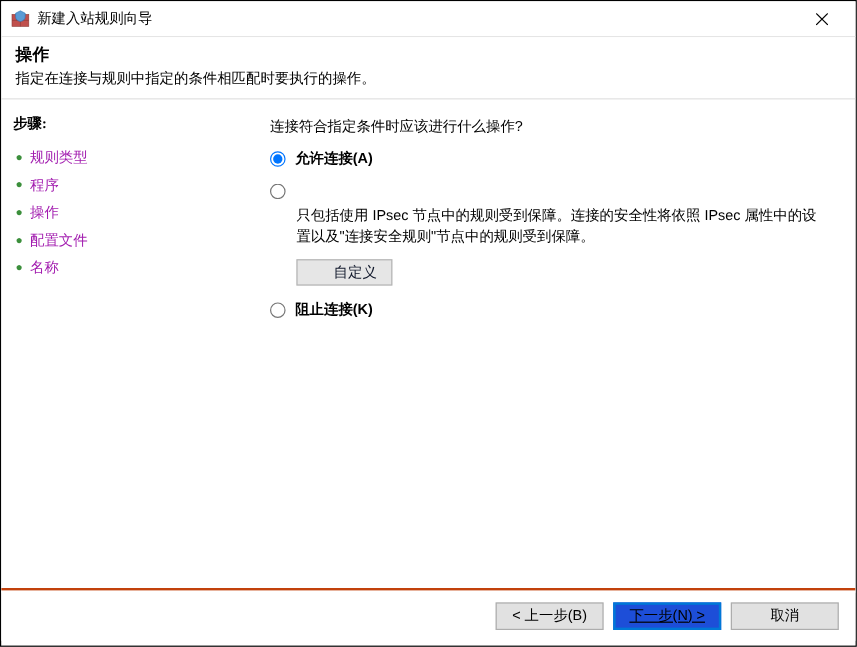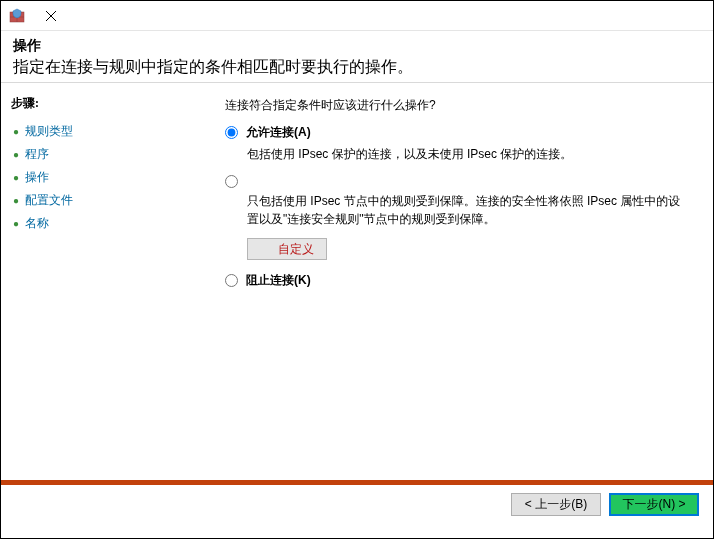--- a/index.html
+++ b/index.html
@@ -34,99 +34,101 @@
     display: flex; align-items: center; justify-content: center;
     cursor: pointer;
   }
   .header-panel {
     height: 52px;
     padding: 6px 12px 0 12px;
     border-bottom: 1px solid #d9d9d9;
     background: #fff;
   }
   .header-panel .page-title { font-size: 14px; font-weight: bold; margin-bottom: 2px; }
-  .header-panel .page-desc  { font-size: 16px; }
+  .header-panel .page-desc  { font-size: 12px; }
   .body-row {
     display: flex;
     height: calc(100% - 30px - 52px - 44px);
   }
   .sidebar {
     width: 200px;
     padding: 12px 10px;
     background: #fff;
   }
   .sidebar .steps-title { font-weight: bold; margin-bottom: 8px; font-family: Liberation Serif, serif; }
   .sidebar .step {
     display: flex; align-items: center;
     gap: 6px;
     padding: 3px 2px;
     cursor: pointer;
   }
   .sidebar .step .bullet { color: #3b8f3b; font-size: 10px; line-height: 1; }
-  .sidebar .step .label { color: #0369a1; }
+  .sidebar .step .label { color: #a21caf; }
   .content {
     flex: 1;
     padding: 14px 24px 0 24px;
     background: #fff;
   }
   .content .question { margin-bottom: 10px; }
   .opt { margin-bottom: 12px; }
   .opt-row { display: flex; align-items: center; gap: 6px; }
   .opt-label { font-weight: bold; }
   .opt-desc { margin: 4px 0 0 22px; line-height: 1.5; max-width: 450px; }
   .custom-btn {
     margin: 10px 0 0 22px;
     width: 80px; height: 22px;
     border: 1px solid #b5b5b5;
     background: #e6e6e6;
-    color: #b91c1c;
+    color: #0f172a;
     font-size: 12px;
     cursor: default;
     padding-left: 24px;
   }
   input[type=radio] { margin: 0 2px 0 0; }
   .footer {
     position: absolute;
-    left: 0; right: 0; bottom: 14px;
+    left: 0; right: 0; bottom: 4px;
     height: 44px;
-    border-top: 5px solid #c2410c;
+    border-top: 2px solid #c2410c;
     display: flex; align-items: center; justify-content: flex-end;
     padding-right: 14px;
     gap: 8px;
     background: #fff;
   }
   .footer button {
     height: 23px;
     min-width: 90px;
     padding: 0 8px;
     border: 1px solid #adadad;
     background: #e1e1e1;
     font-size: 12px;
     font-family: inherit;
     cursor: pointer;
   }
   .footer button.primary {
     border: 2px solid #0078d7;
-    background: #22c55e;
+    background: #1d4ed8;
+    text-decoration: underline;
   }
 </style>
 </head>
 <body>
 
 <div class="titlebar">
   <span class="icon">
     <svg width="16" height="16" viewBox="0 0 16 16">
       <rect x="1" y="4" width="14" height="10" fill="#c0504d" stroke="#8b3a38" stroke-width="0.5"></rect>
       <line x1="1" y1="9" x2="15" y2="9" stroke="#8b3a38" stroke-width="0.5"></line>
       <line x1="5" y1="4" x2="5" y2="9" stroke="#8b3a38" stroke-width="0.5"></line>
       <line x1="10" y1="4" x2="10" y2="9" stroke="#8b3a38" stroke-width="0.5"></line>
       <line x1="8" y1="9" x2="8" y2="14" stroke="#8b3a38" stroke-width="0.5"></line>
       <path d="M8 1 L12 3 L12 6 Q12 9 8 10 Q4 9 4 6 L4 3 Z" fill="#5b9bd5" stroke="#2e75b6" stroke-width="0.5"></path>
     </svg>
   </span>
+  <span class="title">新建入站规则向导</span>
   <div class="close">
     <svg width="10" height="10" viewBox="0 0 10 10">
       <line x1="0" y1="0" x2="10" y2="10" stroke="#000" stroke-width="1"></line>
       <line x1="10" y1="0" x2="0" y2="10" stroke="#000" stroke-width="1"></line>
     </svg>
   </div>
 </div>
 
 <div class="header-panel">
   <div class="page-title">操作</div>
@@ -159,21 +161,20 @@
   </div>
 
   <div class="content">
     <div class="question">连接符合指定条件时应该进行什么操作?</div>
 
     <div class="opt">
       <label class="opt-row">
         <input type="radio" name="action" checked="" style="">
         <span class="opt-label">允许连接(A)</span>
       </label>
-      <div class="opt-desc">包括使用 IPsec 保护的连接，以及未使用 IPsec 保护的连接。</div>
     </div>
 
     <div class="opt">
       <label class="opt-row">
         <input type="radio" name="action" style="">
       </label>
       <div class="opt-desc">只包括使用 IPsec 节点中的规则受到保障。连接的安全性将依照 IPsec 属性中的设置以及"连接安全规则"节点中的规则受到保障。</div>
       <button class="custom-btn" disabled="">自定义</button>
     </div>
 
@@ -182,13 +183,14 @@
         <input type="radio" name="action" style="">
         <span class="opt-label">阻止连接(K)</span>
       </label>
     </div>
   </div>
 </div>
 
 <div class="footer">
   <button>&lt; 上一步(B)</button>
   <button class="primary">下一步(N) &gt;</button>
+  <button>取消</button>
 </div>
 
 </body></html>

